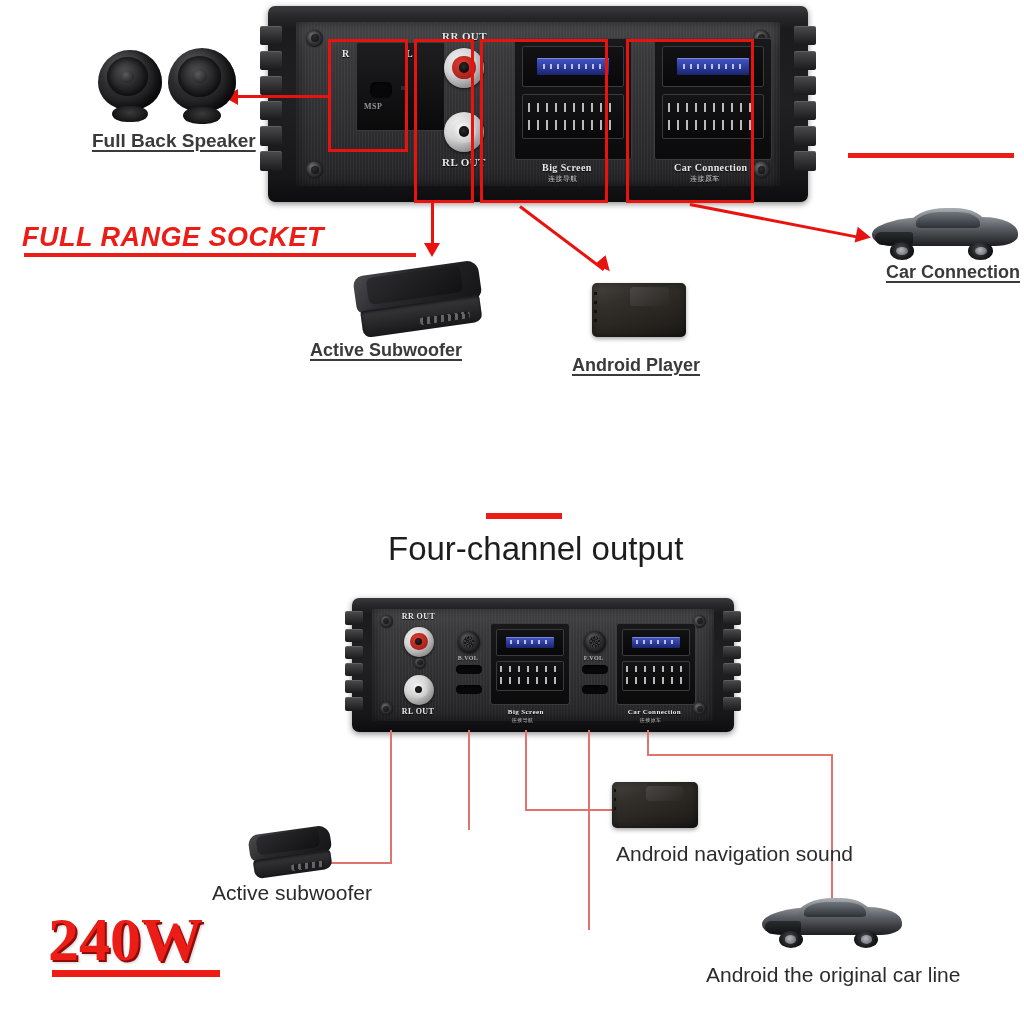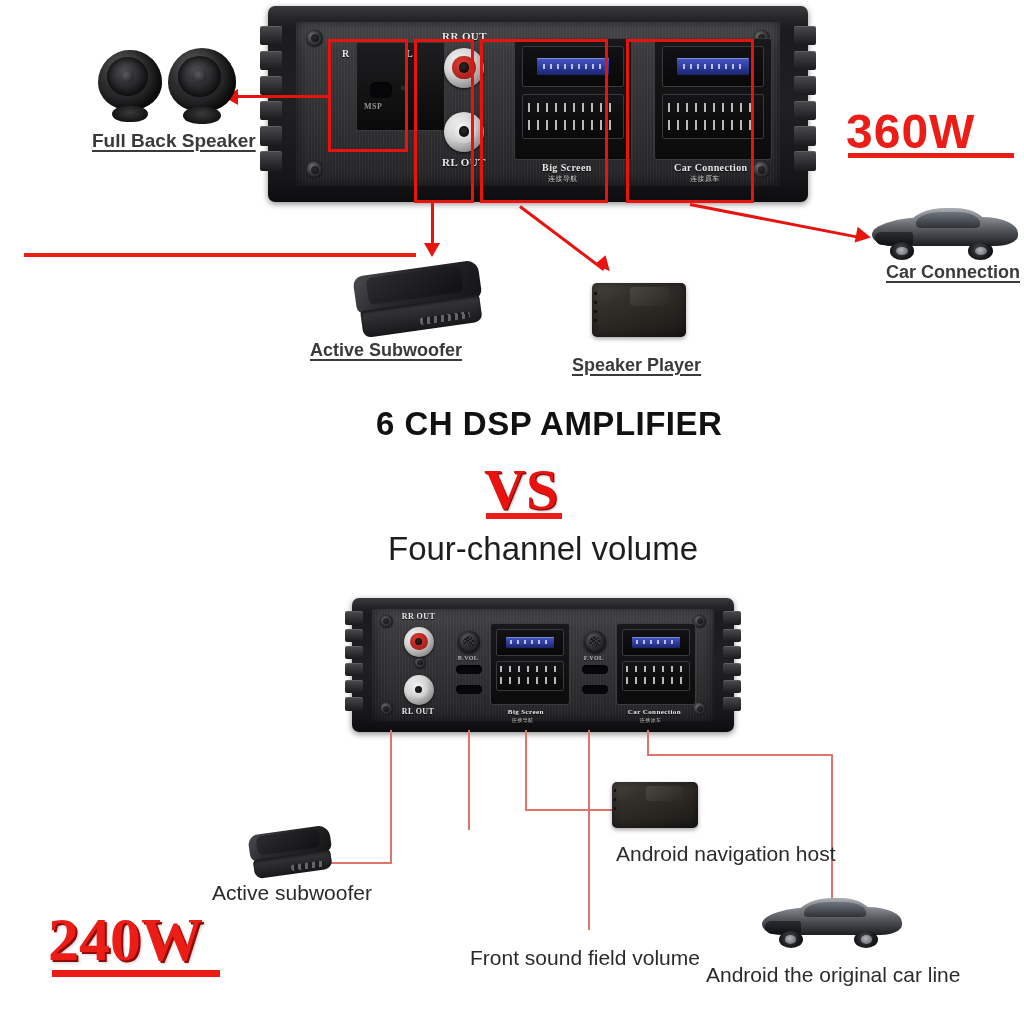--- a/index.html
+++ b/index.html
@@ -293,54 +293,52 @@
     <div class="spk-base"></div>
   </div>
   <div class="speaker" style="left:168px; top:48px; width:68px; height:76px;">
     <div class="spk-body">
         <div class="spk-cone"></div>
       </div>
     <div class="spk-base"></div>
   </div>
   <div class="lbl lbl-u" style="left:92px; top:130px; font-size:19px; font-weight:bold; color:#3a3a3a;">Full Back Speaker</div>
 
+  <div class="red-head red-italic" style="left:22px; top:222px; font-size:27px;">FULL RANGE SOCKET</div>
   <div class="ul-bar" style="left:24px; top:253px; width:392px; height:4px;"></div>
 
-  <div class="red-head" style="left:846px; top:104px; font-size:48px; letter-spacing:1px;">360W</div>
   <div class="ul-bar" style="left:848px; top:153px; width:166px; height:5px;"></div>
 
   <div class="subwoofer" style="left:356px; top:268px; width:126px; height:62px;">
     <div class="sub-top">
         <div class="sub-face"></div>
       </div>
     <div class="sub-front">
         <div class="sub-ports"></div>
       </div>
   </div>
   <div class="lbl lbl-u" style="left:310px; top:340px; font-size:18px; font-weight:bold; color:#3a3a3a;">Active Subwoofer</div>
 
   <div class="tablet" style="left:592px; top:283px; width:94px; height:54px;"></div>
-  <div class="lbl lbl-u" style="left:572px; top:355px; font-size:18px; font-weight:bold; color:#3a3a3a;">Speaker Player</div>
+  <div class="lbl lbl-u" style="left:572px; top:355px; font-size:18px; font-weight:bold; color:#3a3a3a;">Android Player</div>
 
   <div class="car" style="left:872px; top:208px; width:146px; height:52px;">
     <div class="car-body"></div>
     <div class="car-roof"></div>
     <div class="car-glass"></div>
     <div class="car-grille"></div>
     <div class="wheel" style="left:12%"></div>
     <div class="wheel" style="left:66%"></div>
   </div>
   <div class="lbl lbl-u" style="left:886px; top:262px; font-size:18px; font-weight:bold; color:#3a3a3a;">Car Connection</div>
 
-  <div class="title-main" style="left:376px; top:405px; font-size:33px;">6 CH DSP AMPLIFIER</div>
-
-  <div class="vs" style="left:484px; top:456px; font-size:58px;">VS</div>
+
   <div class="ul-bar" style="left:486px; top:513px; width:76px; height:6px;"></div>
 
-  <div class="title-sub" style="left:388px; top:530px; font-size:33px;">Four-channel volume</div>
+  <div class="title-sub" style="left:388px; top:530px; font-size:33px;">Four-channel output</div>
 
   <div class="amp" style="left:352px; top:598px; width:382px; height:134px;">
     <div class="fin-col" style="left:-7px; width:18px;">
       <div class="fin" style="top:0%"></div>
         <div class="fin" style="top:16%"></div>
       <div class="fin" style="top:32%"></div>
         <div class="fin" style="top:48%"></div>
       <div class="fin" style="top:64%"></div>
         <div class="fin" style="top:80%"></div>
     </div>
@@ -429,23 +427,22 @@
         <div class="sub-face"></div>
       </div>
     <div class="sub-front">
         <div class="sub-ports"></div>
       </div>
   </div>
   <div class="lbl" style="left:212px; top:881px; font-size:21px;">Active subwoofer</div>
 
 
   <div class="tablet" style="left:612px; top:782px; width:86px; height:46px;"></div>
-  <div class="lbl" style="left:616px; top:842px; font-size:21px;">Android navigation host</div>
-
-  <div class="lbl" style="left:470px; top:946px; font-size:21px;">Front sound field volume</div>
+  <div class="lbl" style="left:616px; top:842px; font-size:21px;">Android navigation sound</div>
+
 
   <div class="car" style="left:762px; top:898px; width:140px; height:50px;">
     <div class="car-body"></div>
     <div class="car-roof"></div>
     <div class="car-glass"></div>
     <div class="car-grille"></div>
     <div class="wheel" style="left:12%"></div>
     <div class="wheel" style="left:66%"></div>
   </div>
   <div class="lbl" style="left:706px; top:963px; font-size:21px;">Android the original car line</div>

